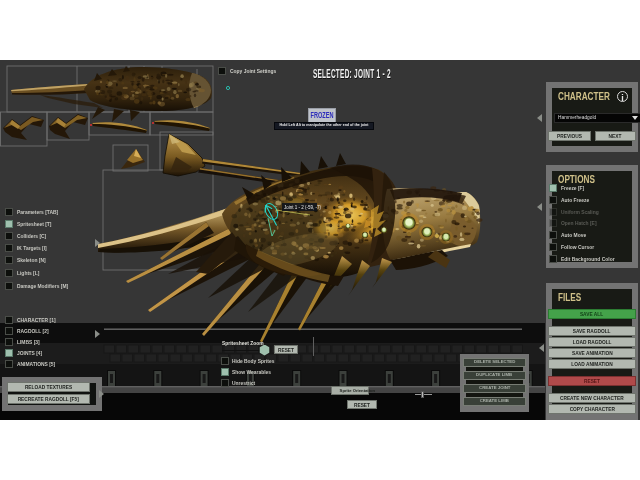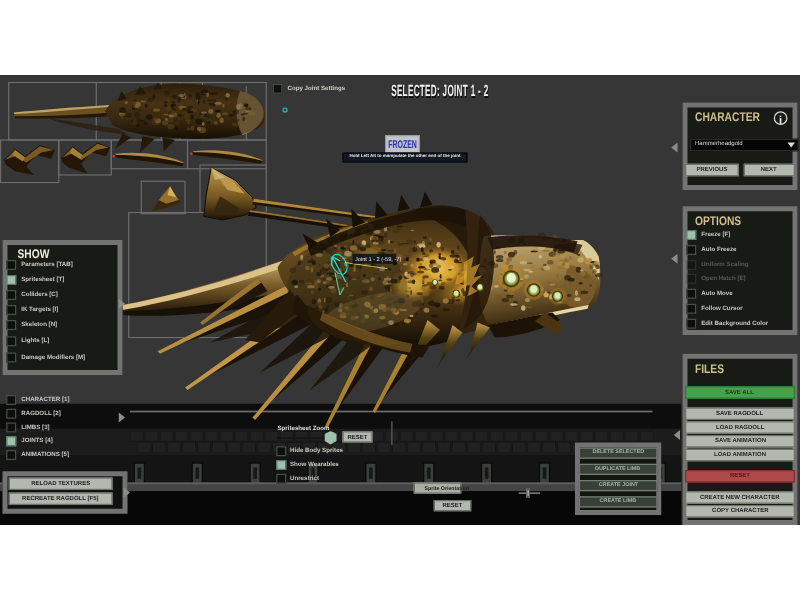--- a/index.html
+++ b/index.html
@@ -1,19 +1,19 @@
 <!DOCTYPE html>
 <html><head>
 <meta charset="utf-8">
 <style>
   html,body{margin:0;padding:0;background:#fff;width:640px;height:480px;overflow:hidden;}
   *{box-sizing:border-box;font-family:"Liberation Sans",sans-serif;}
   #shot{position:absolute;left:0;top:60px;width:640px;height:360px;background:#363636;overflow:hidden;}
   .abs{position:absolute;}
-  .panel{position:absolute;background:#181a15;border:4px solid #737373;text-decoration:underline;}
+  .panel{position:absolute;background:#181a15;border:6px solid #737373;text-decoration:underline;}
   .phead{font-weight:bold;color:#f0ece0;font-size:10px;letter-spacing:0px;transform:scaleX(0.82);transform-origin:left center;}
   .pheadgold{font-weight:bold;color:#cfc089;font-size:10px;transform:scaleX(0.82);transform-origin:left center;}
   .cb{position:absolute;width:8px;height:8px;background:#0d0f0c;border:1px solid #4a4d48;}
   .cb.on{background:#9fc0ae;border:1px solid #5a7a6a;}
   .clab{position:absolute;font-size:6px;color:#c8c8c2;font-weight:bold;transform:scale(0.82);transform-origin:left center;white-space:nowrap;}
   .btn{position:absolute;background:#b2b8b0;border:1px solid #6f746d;color:#1c1f1c;font-weight:bold;text-align:center;font-size:6px;line-height:8px;}
   .btn .t{display:inline-block;transform:scale(0.8);transform-origin:center center;white-space:nowrap;}
   .dbtn{position:absolute;background:#394038;border:1px solid #777c74;color:#aab0a8;font-weight:bold;text-align:center;font-size:6px;}
   .dbtn .t{display:inline-block;transform:scale(0.72);transform-origin:center center;white-space:nowrap;}
   .arrow{position:absolute;width:0;height:0;}
@@ -1067,23 +1067,20 @@
   <div class="cb" style="left:218px;top:7px;"></div>
   <div class="clab" style="left:230px;top:8px;color:#d0d0ca;">Copy Joint Settings</div>
 
   <div class="abs" style="left:308px;top:48px;width:28px;height:15px;background:#bfc3ca;border:1px solid #999da6;overflow:hidden;">
     <span style="position:absolute;left:50%;top:1px;font-size:9px;font-weight:bold;color:#2d2dbb;transform:translateX(-50%) scaleX(0.62);white-space:nowrap;">FROZEN</span>
   </div>
   <div class="abs" style="left:274px;top:62px;width:100px;height:7.5px;background:#141822;border:1px solid #05070c;overflow:hidden;">
     <span style="position:absolute;left:50%;top:0;font-size:6px;color:#ececec;transform:translateX(-50%) scale(0.6);transform-origin:center top;white-space:nowrap;font-weight:bold;">Hold Left Alt to manipulate the other end of the joint</span>
   </div>
 
-  <div class="panel" style="left:2px;top:132px;width:96px;height:108px;">
-    <div class="phead" style="position:absolute;left:8px;top:2px;">SHOW</div>
-  </div>
   <div class="cb" style="left:5px;top:148px;"></div>
     <div class="clab" style="left:17px;top:149px;">Parameters [TAB]</div>
   <div class="cb on" style="left:5px;top:160px;"></div>
     <div class="clab" style="left:17px;top:161px;">Spritesheet [T]</div>
   <div class="cb" style="left:5px;top:172px;"></div>
     <div class="clab" style="left:17px;top:173px;">Colliders [C]</div>
   <div class="cb" style="left:5px;top:184px;"></div>
     <div class="clab" style="left:17px;top:185px;">IK Targets [I]</div>
   <div class="cb" style="left:5px;top:196px;"></div>
     <div class="clab" style="left:17px;top:197px;">Skeleton [N]</div>

